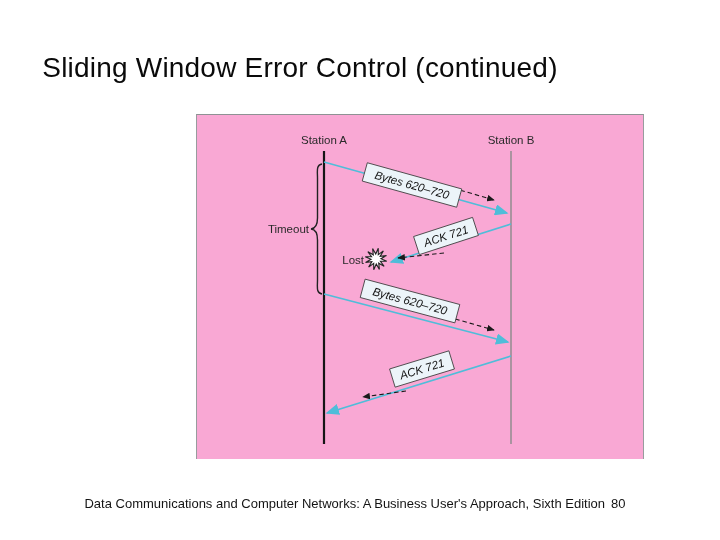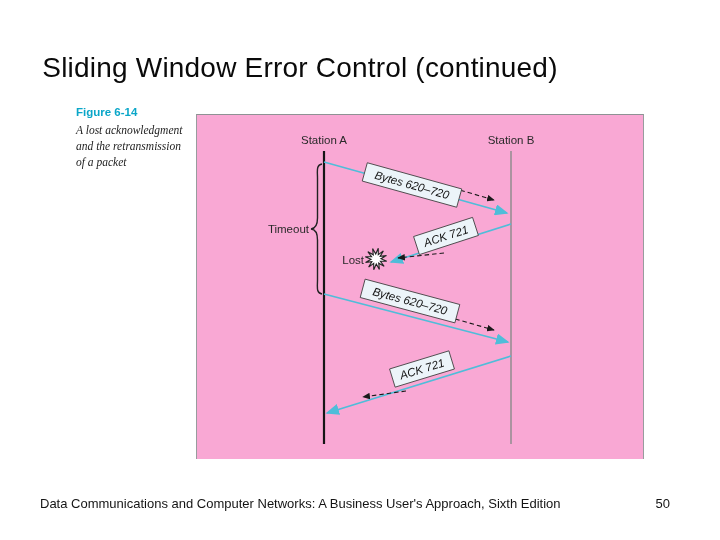--- a/index.html
+++ b/index.html
@@ -12,35 +12,29 @@
   .cap-line{font-family:"Liberation Serif",serif;font-style:italic;font-size:11.5px;
             line-height:16px;color:#1c1c1c;}
   .figure-box{position:absolute;left:196px;top:114px;width:446px;height:344px;
               border-left:1px solid #989c9e;border-top:1px solid #8e9294;
               border-right:1px solid #989c9e;border-bottom:none;background:#f9a8d4;}
   .figure-box svg{display:block;}
   .diagram-text{font-family:"Liberation Sans",sans-serif;font-size:11.5px;fill:#2a2a2a;}
   .pkt-label{font-family:"Liberation Sans",sans-serif;font-style:italic;font-size:11.5px;fill:#141414;}
   .pkt-box{fill:#ecf4f9;stroke:#3c3c3c;stroke-width:0.8;}
   .footer{position:absolute;left:40px;right:50px;top:496px;display:flex;
-          justify-content:space-between;font-size:13px;color:#141414;gap:6px;}
+          justify-content:center;font-size:13px;color:#141414;gap:6px;}
 </style>
 </head>
 <body>
 
 <div class="slide">
 
   <h1 class="title">Sliding Window Error Control (continued)</h1>
 
-  <div class="caption">
-    <div class="fig-label">Figure 6-14</div>
-    <div class="cap-line">A lost acknowledgment</div>
-    <div class="cap-line">and the retransmission</div>
-    <div class="cap-line">of a packet</div>
-  </div>
 
   <div class="figure-box">
     <svg viewBox="0 0 446 344" width="446" height="344">
       <defs>
         <marker id="mCyan" markerWidth="9" markerHeight="7" refX="7.5" refY="3.5" orient="auto">
           <path d="M0,0 L8.5,3.5 L0,7 Z" fill="#4fbdd9"></path>
         </marker>
         <marker id="mBlack" markerWidth="8" markerHeight="6" refX="6.3" refY="3" orient="auto">
           <path d="M0,0 L7,3 L0,6 Z" fill="#1a1a1a"></path>
         </marker>
@@ -83,16 +77,16 @@
                C 119,114.5 120.5,118 120.5,125 L 120.5,165 C 120.5,172 119,178 125,179" fill="none" stroke="#222" stroke-width="1.4"></path>
       <text class="diagram-text" x="112" y="118" text-anchor="end">Timeout</text>
 
       <text class="diagram-text" x="167" y="149" text-anchor="end">Lost</text>
       <polygon points="11,0 4.8,1.3 9.5,5.5 3.5,3.5 5.5,9.5 1.3,4.8 0,11 -1.3,4.8 -5.5,9.5 -3.5,3.5 -9.5,5.5 -4.8,1.3 -11,0 -4.8,-1.3 -9.5,-5.5 -3.5,-3.5 -5.5,-9.5 -1.3,-4.8 0,-11 1.3,-4.8 5.5,-9.5 3.5,-3.5 9.5,-5.5 4.8,-1.3" transform="translate(179,144) rotate(12)" fill="#ffffff" stroke="#222" stroke-width="1.1"></polygon>
     </svg>
   </div>
 
   <div class="footer">
     <span>Data Communications and Computer Networks: A Business User's Approach, Sixth Edition</span>
-    <span>50</span>
+    <span>80</span>
   </div>
 
 </div>
 
 </body></html>

